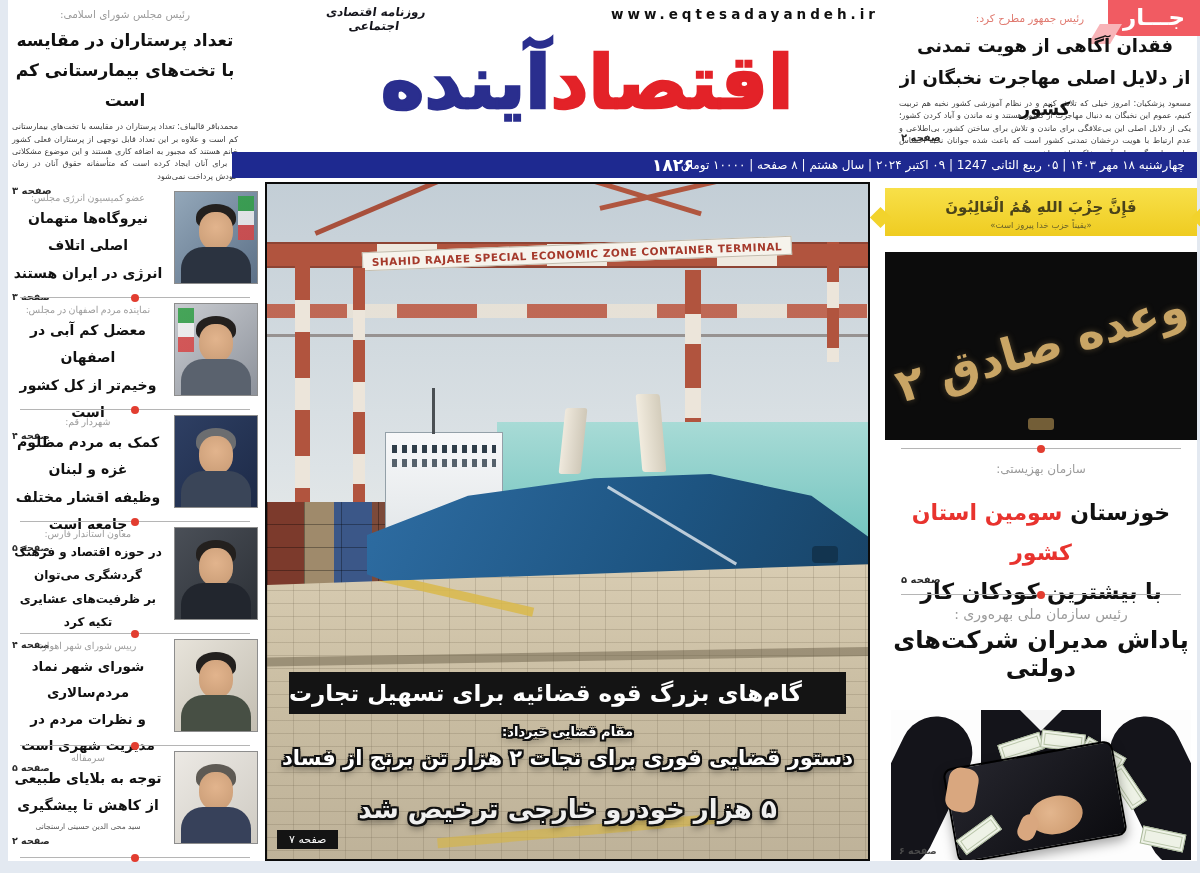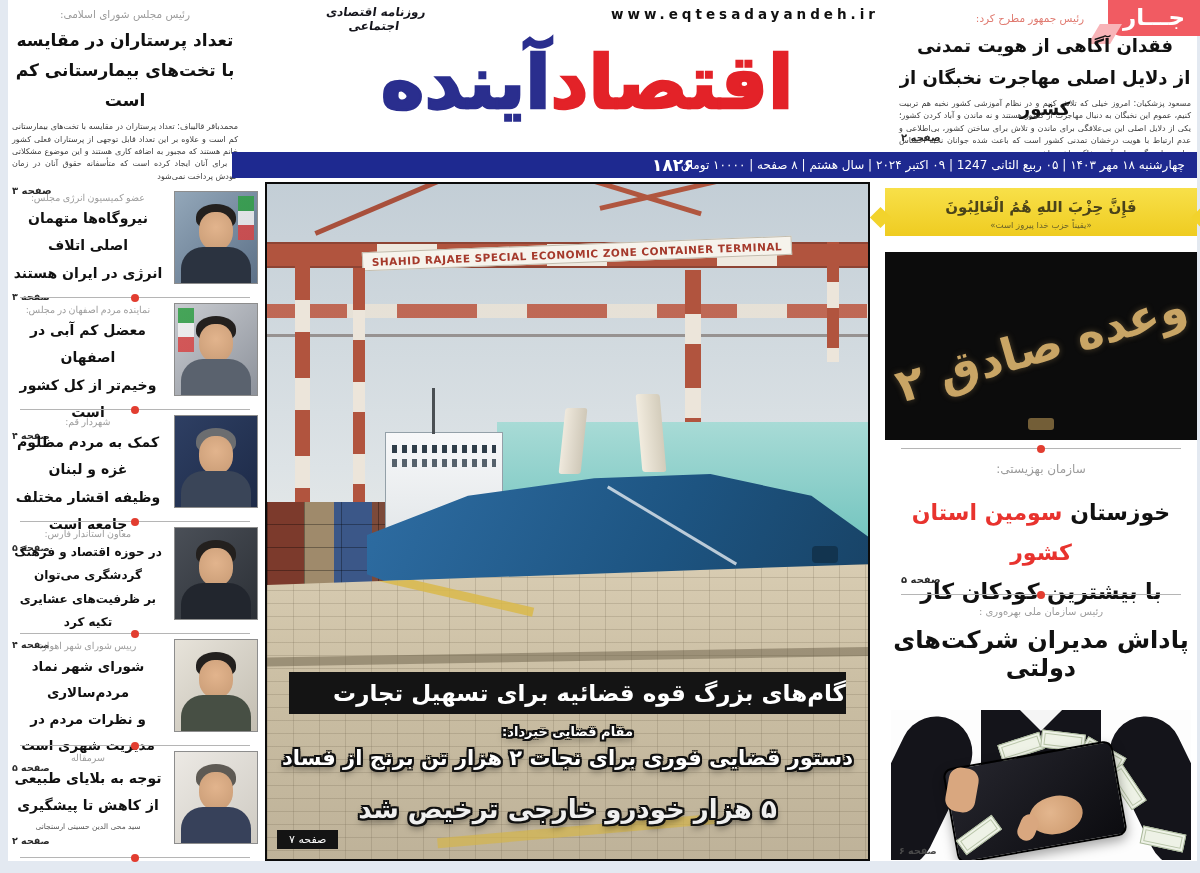--- a/index.html
+++ b/index.html
@@ -139,21 +139,21 @@
           clip-path:polygon(0 28%,20% 10%,45% 2%,68% 0,88% 10%,100% 30%,100% 52%,90% 78%,76% 96%,60% 100%,42% 88%,20% 64%,0 46%); }
   .bowline { position:absolute; left:330px; top:340px; width:150px; height:3px;
           background:rgba(255,255,255,.7); transform:rotate(31deg); }
   .anchor { position:absolute; left:545px; top:362px; width:26px; height:17px; background:#12344f; border-radius:4px; }
   .bulb { position:absolute; left:470px; top:466px; width:84px; height:54px;
           background:linear-gradient(135deg,#c24a38,#8f2f22); border-radius:50% 60% 50% 50%; transform:rotate(18deg); }
   .moor1 { position:absolute; left:468px; top:428px; width:150px; height:2px; background:#283038; transform:rotate(26deg); }
   .moor2 { position:absolute; left:452px; top:446px; width:120px; height:2px; background:#283038; transform:rotate(38deg); }
 
   .ov-banner { position:absolute; left:22px; right:22px; top:488px; height:42px; background:#141414;
-               color:#fff; font-size:23px; font-weight:bold; line-height:42px; text-align:right; }
+               color:#fff; font-size:23px; font-weight:bold; line-height:42px; text-align:left; }
   .outline { color:#fff;
              text-shadow:-2px -2px 0 #111, 2px -2px 0 #111, -2px 2px 0 #111, 2px 2px 0 #111,
                           -2px 0 0 #111, 2px 0 0 #111, 0 -2px 0 #111, 0 2px 0 #111, 0 4px 6px rgba(0,0,0,.5); }
   .ov-kick { position:absolute; left:0; right:0; top:540px; text-align:center; font-size:13px; font-weight:bold; }
   .ov-h2 { position:absolute; left:0; right:0; top:562px; text-align:center; font-size:21px; font-weight:bold; }
   .ov-h3 { position:absolute; left:0; right:0; top:610px; text-align:center; font-size:26px; font-weight:bold; color:#efefef; }
   .ov-page { position:absolute; left:10px; bottom:10px; background:#141414; color:#fff;
              font-size:11px; padding:3px 12px; }
 
   
@@ -171,21 +171,21 @@
             white-space:nowrap; text-shadow:0 0 6px rgba(201,165,101,.35); }
   .callig .stamp { position:absolute; bottom:10px; left:50%; width:26px; height:12px; margin-left:-13px;
             background:#8d7342; border-radius:3px; opacity:.8; }
   .rc-div1 { position:absolute; left:16px; right:16px; top:262px; }
   .rc-div2 { position:absolute; left:16px; right:16px; top:408px; }
   .rc-kick1 { position:absolute; left:0; right:0; top:276px; font-size:12px; }
   .rc-h1 { position:absolute; left:0; right:0; top:296px; text-align:center; font-weight:bold;
            font-size:22px; line-height:1.8; color:#111;margin-top:11px; }
   .rc-h1 .red { color:#e8332e; }
   .rc-pref1 { position:absolute; left:16px; top:388px; }
-  .rc-kick2 { position:absolute; left:0; right:0; top:420px; font-size:10px; }
+  .rc-kick2 { position:absolute; left:0; right:0; top:420px; font-size:14px; }
   .rc-h2 { position:absolute; left:0; right:0; top:440px; text-align:center; font-weight:bold;
            font-size:24px; color:#111; }
   .rc-h2red { position:absolute; left:0; right:0; top:472px; text-align:center; font-weight:bold;
            font-size:31px; color:#e8332e; }
   #money { position:absolute; left:6px; top:524px; width:300px; height:150px; background:#fdfdfd; overflow:hidden; }
   .arm-l { position:absolute; left:-10px; top:2px; width:72px; height:160px; background:#14141a;
            border-radius:36px; transform:rotate(26deg); }
   .arm-r { position:absolute; right:-10px; top:2px; width:72px; height:160px; background:#14141a;
            border-radius:36px; transform:rotate(-26deg); }
   .chest { position:absolute; left:90px; top:-6px; width:120px; height:72px; background:#14141a; }

